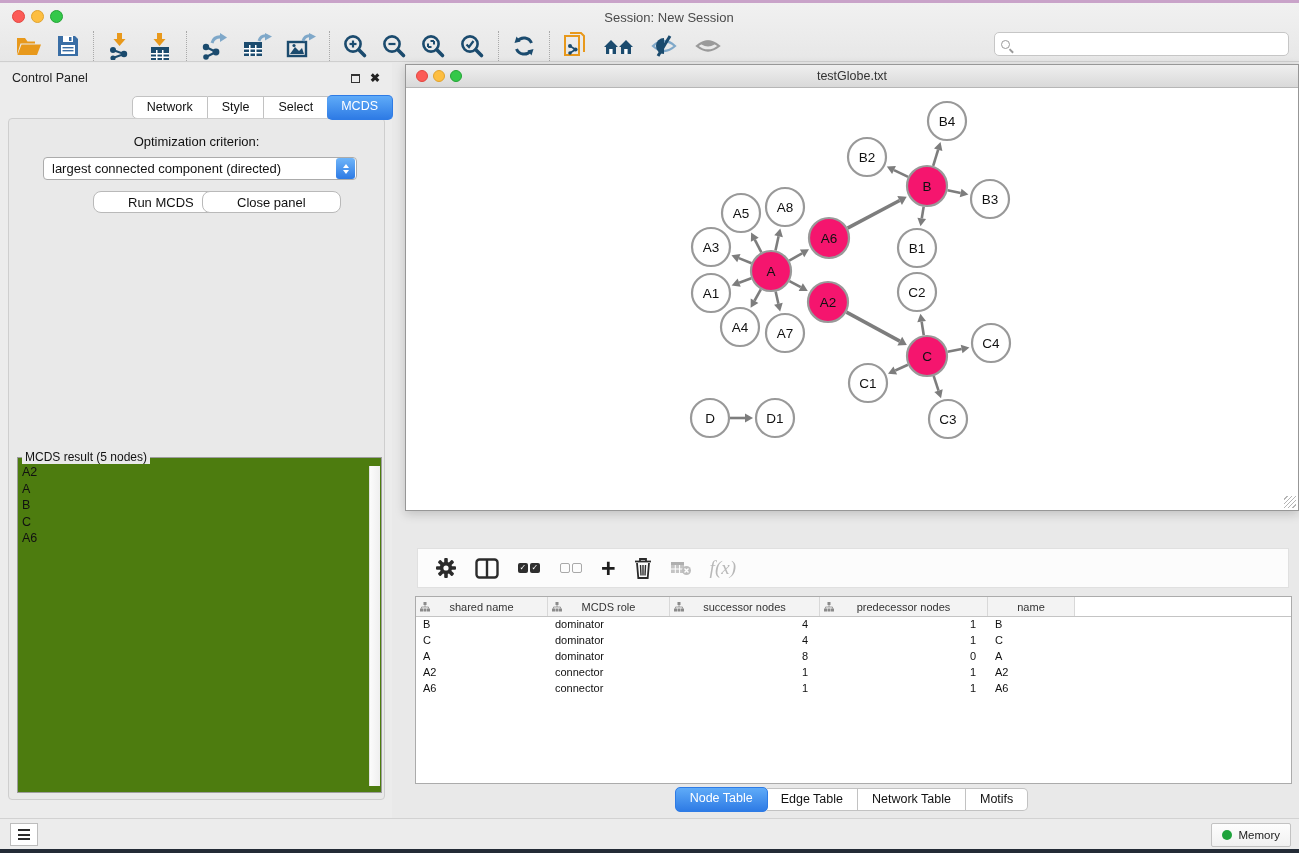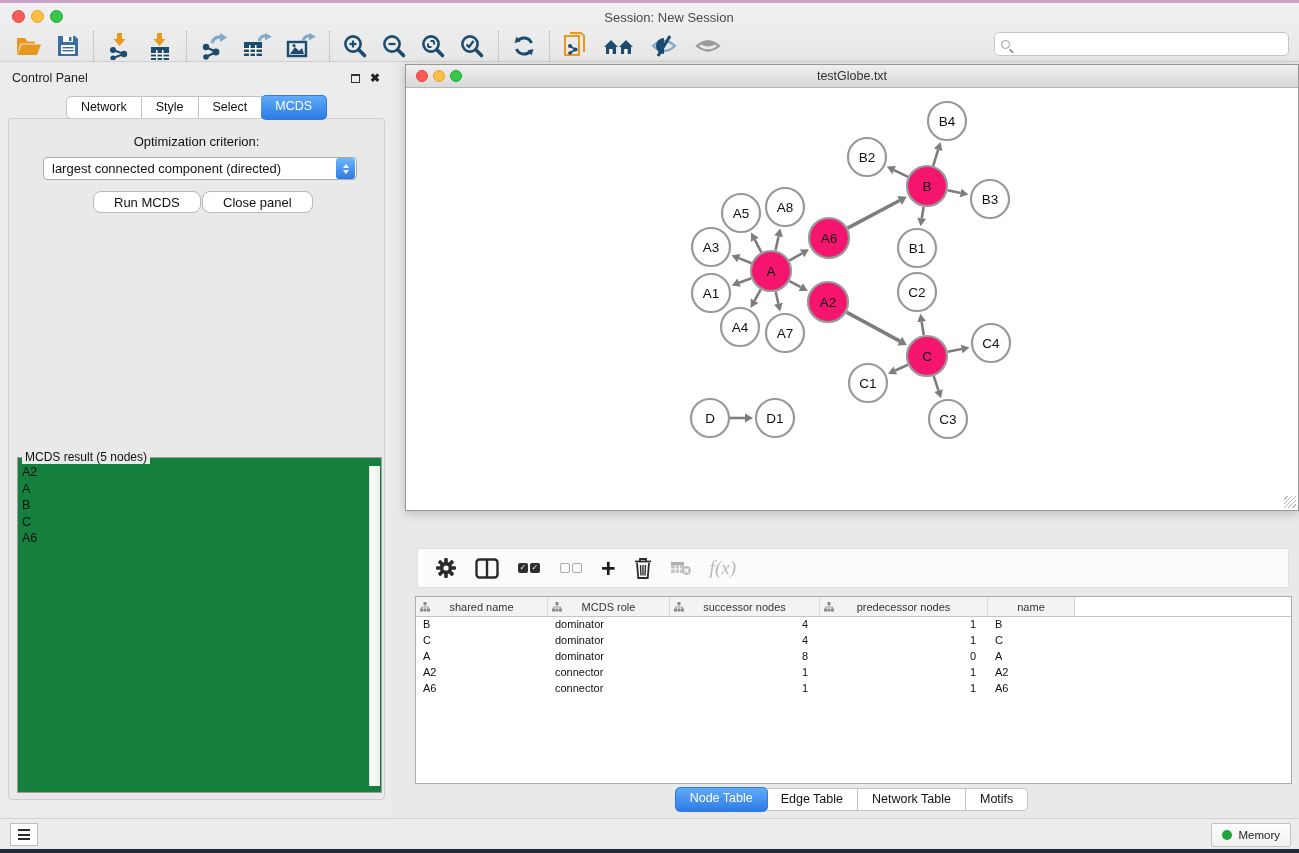--- a/index.html
+++ b/index.html
@@ -30,37 +30,37 @@
   #cp-header { left:0; top:8px; width:392px; height:20px; }
   .panel-title { font-size:12.5px; color:#222; }
   .float-ic { width:9px; height:9px; border:1px solid #333; border-top:2px solid #333; display:inline-block; }
   .close-ic { font-size:12px; color:#222; font-weight:bold; }
   .seg-bar { display:flex; }
   .seg { font-size:12.5px; color:#111; background:#fff; border:1px solid #C2C2C2; border-left:none;
     padding:3px 14px 4px; cursor:default; }
   .seg:first-child { border-left:1px solid #C2C2C2; border-radius:5px 0 0 5px; }
   .seg:last-child { border-radius:0 5px 5px 0; }
   .seg.active { background:linear-gradient(#5FABF8,#2E7BE5); color:#fff; border-color:#2E7BE5; border-radius:5px; margin:-1px; position:relative; z-index:2; }
-  #cp-tabs { top:33px; left:0; width:392px; display:flex; justify-content:center; }
+  #cp-tabs { top:33px; left:0; width:392px; display:flex; justify-content:flex-end; }
   #cp-content { left:8px; top:55px; width:377px; height:682px; background:#E9E9E9;
     border:1px solid #CECECE; border-radius:4px; }
   #opt-label { top:15px; width:100%; text-align:center; font-size:13px; color:#111; }
   #criterion-select { top:38px; left:34px; width:314px; height:23px; background:#fff;
     border:1px solid #ABABAB; border-radius:4px; display:flex; align-items:center; }
   #criterion-select .val { flex:1; font-size:13px; color:#111; padding-left:8px; }
   .stepper { width:19px; height:21px; margin-right:1px; border-radius:3px;
     background:linear-gradient(#6FB5F9,#2D7AE4); display:flex; flex-direction:column;
     align-items:center; justify-content:center; gap:2px; }
   .tri-up { width:0; height:0; border-left:3.5px solid transparent; border-right:3.5px solid transparent; border-bottom:4.5px solid #fff; }
   .tri-dn { width:0; height:0; border-left:3.5px solid transparent; border-right:3.5px solid transparent; border-top:4.5px solid #fff; }
   .pbtn { height:22px; background:#fff; border:1px solid #B9B9B9; border-radius:8px;
-    font-size:13px; color:#111; padding:0 20px; display:inline-flex; align-items:center; }
+    font-size:13px; color:#111; padding:0 34px; display:inline-flex; align-items:center; }
   #run-btn { top:72px; left:84px; }
   #close-btn { top:72px; left:193px; }
-  #mcds-box { left:8px; top:338px; width:365px; height:336px; border:1px solid #9D9D9D; background:#15803d; }
+  #mcds-box { left:8px; top:338px; width:365px; height:336px; border:1px solid #9D9D9D; background:#4d7c0f; }
   #mcds-legend { top:-8px; left:4px; background:#E9E9E9; padding:0 3px; font-size:12px; color:#111; }
   #mcds-list { top:6px; left:4px; font-size:12.5px; color:#111; line-height:16.5px; }
   #mcds-scroll { right:1px; top:8px; width:11px; height:320px; background:linear-gradient(to right,#FBFBFB,#EFEFEF); border-left:1px solid #E2E2E2; }
 
   
   #net-window { left:405px; top:64px; width:894px; height:447px; background:#fff;
     border:1px solid #979797; box-shadow:0 3px 10px rgba(0,0,0,0.18);padding-left:10px; }
   #net-titlebar { left:0; top:0; width:100%; height:23px;
     background:linear-gradient(#EFEFEF,#D9D9D9); border-bottom:1px solid #B6B6B6; }
   .tl2 { width:12px; height:12px; border-radius:50%; top:5px; }

